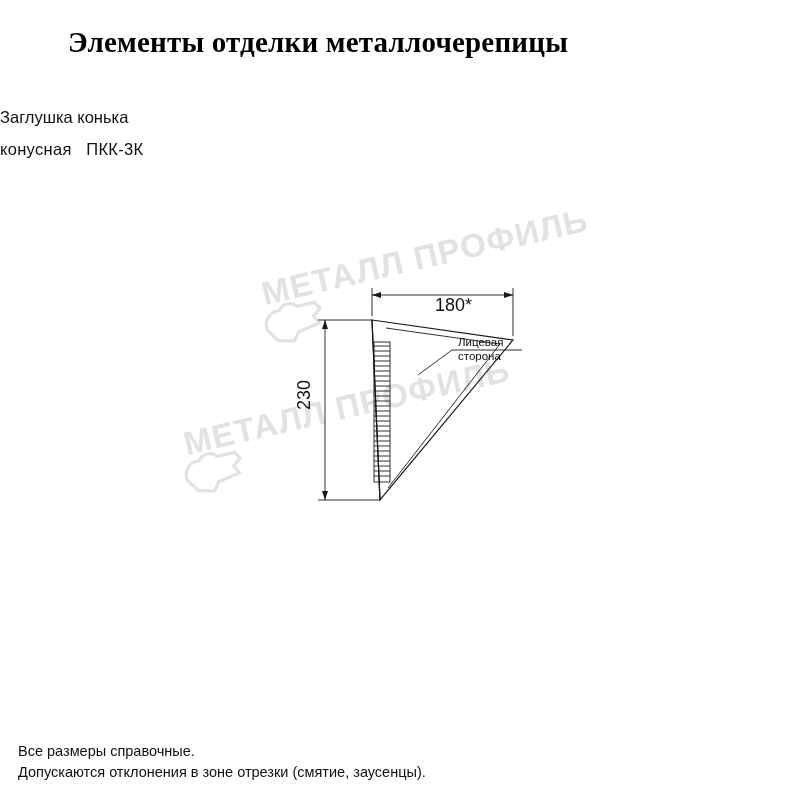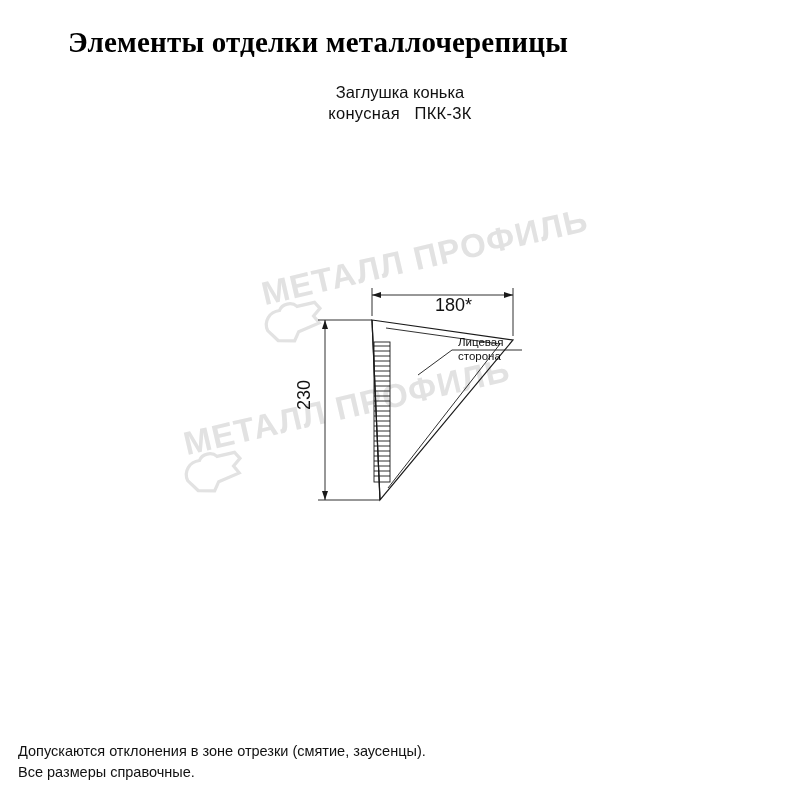--- a/index.html
+++ b/index.html
@@ -26,33 +26,34 @@
     text-align: center;
     font-family: "Liberation Serif", serif;
     font-size: 29px;
     font-weight: bold;
     letter-spacing: 0.2px;
     color: #000;
   }
 
   .subtitle-block {
     position: absolute;
-    top: 82px;
+    top: 107px;
     left: 0;
     width: 800px;
-    text-align: center;
+    text-align: left;
   }
   .subtitle-line {
     font-family: "Liberation Sans", sans-serif;
     font-size: 16.5px;
     color: #111;
     line-height: 21px;
     white-space: pre;
   }
   .subtitle-line.code {
+    margin-top: 11px;
     letter-spacing: 0.3px;
   }
 
   
   .wm {
     position: absolute;
     pointer-events: none;
     user-select: none;
     color: #e2e2e2;
     font-family: "Liberation Sans", sans-serif;
@@ -193,15 +194,15 @@
     <text x="435" y="141" font-family="Liberation Sans, sans-serif" font-size="18" fill="#111">180*</text>
 
     <text x="310" y="240" transform="rotate(-90 310 240)" font-family="Liberation Sans, sans-serif" font-size="18" fill="#111">230</text>
 
     <text x="458" y="176" font-family="Liberation Sans, sans-serif" font-size="11.5" fill="#111">Лицевая</text>
     <text x="458" y="190" font-family="Liberation Sans, sans-serif" font-size="11.5" fill="#111">сторона</text>
   </svg>
 </div>
 
 <div class="notes">
+  <div>Все размеры справочные.</div>
   <div>Допускаются отклонения в зоне отрезки (смятие, заусенцы).</div>
-  <div>Все размеры справочные.</div>
 </div>
 
 </body></html>

